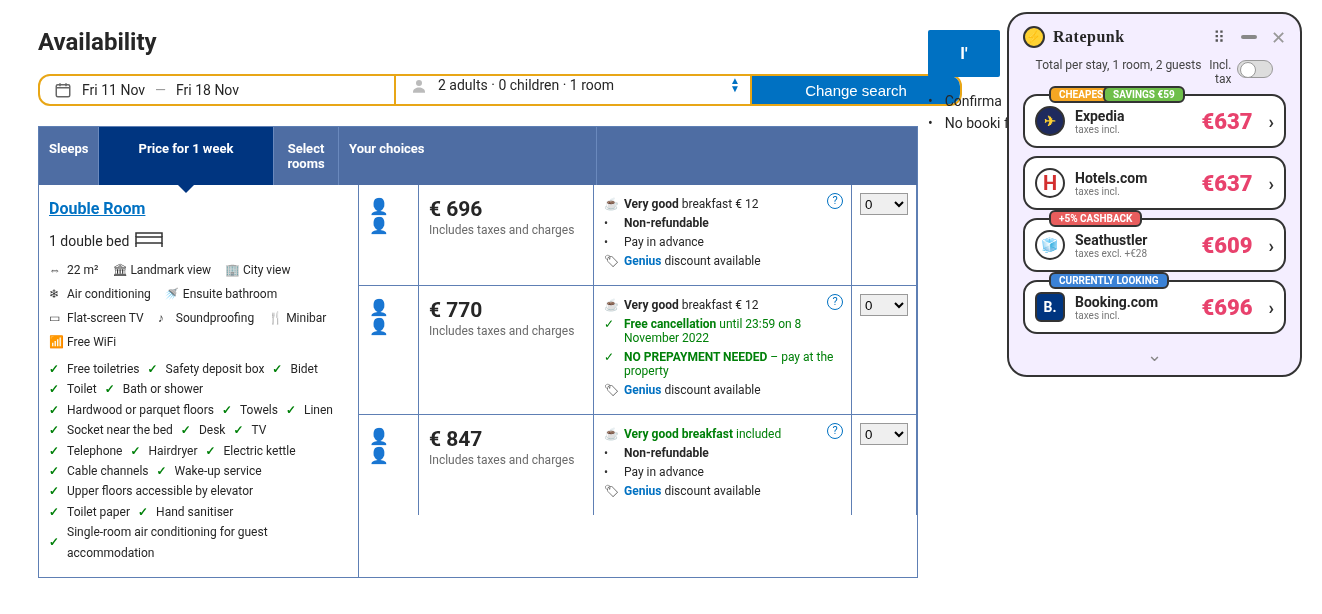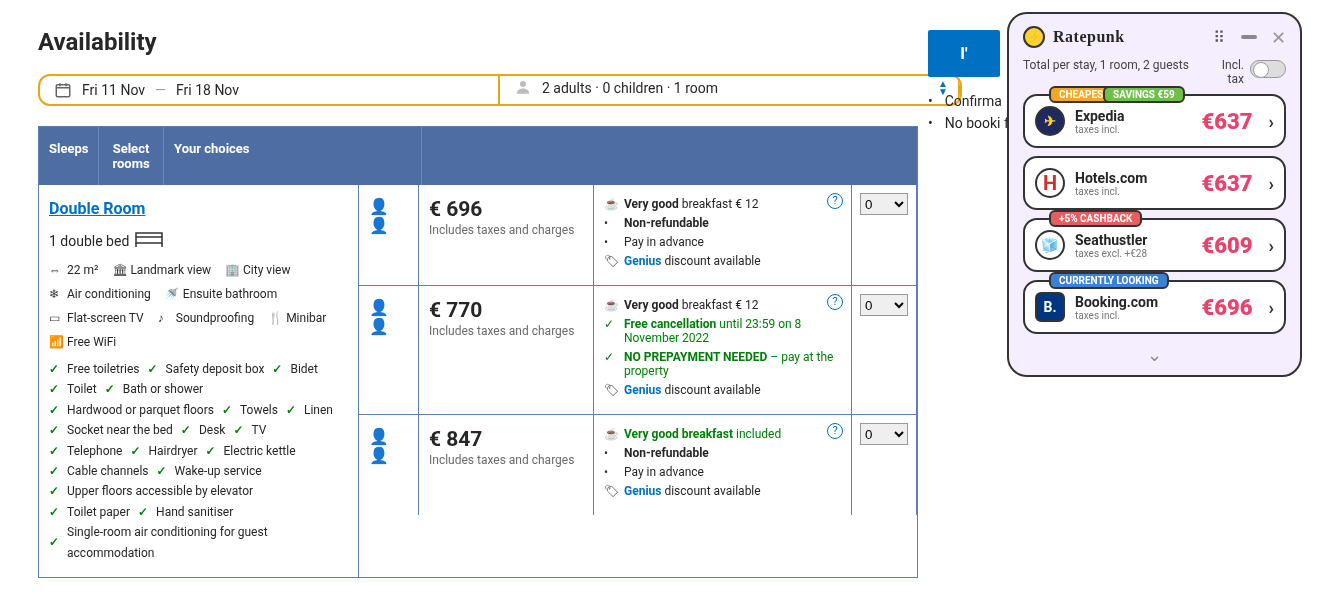--- a/index.html
+++ b/index.html
@@ -1,21 +1,21 @@
 <!DOCTYPE html>
 <html><head>
 <meta charset="utf-8">
 <style>
 *{box-sizing:border-box;margin:0;padding:0}
 body{font-family:-apple-system,BlinkMacSystemFont,"Segoe UI",Roboto,sans-serif;font-size:14px;color:#262626;background:#fff;width:1322px;height:614px;overflow:hidden;position:relative}
 .main{padding:0 38px;width:1000px}
 .availability-title{font-size:24px;font-weight:700;margin:28px 0 18px}
 .search-bar{display:flex;border:2px solid #e8a616;border-radius:12px;overflow:hidden;height:32px}
 .sb-dates{flex:1;display:flex;align-items:center;padding:0 14px;gap:10px;border-right:2px solid #e8a616}
-.sb-guests{flex:1;display:flex;align-items:flex-end;padding:8px 14px;gap:10px;border-right:2px solid #e8a616;position:relative}
+.sb-guests{flex:1;display:flex;align-items:flex-start;padding:1px 14px;gap:10px;border-right:2px solid #e8a616;position:relative}
 .sb-change{width:208px;background:#0071c2;color:#fff;border:none;font-size:15px;font-weight:500;cursor:pointer}
 .cal-icon,.person-icon{display:inline-flex;width:18px;height:18px;color:#666}
 .sb-sep{color:#999}
 .updown{position:absolute;right:10px;color:#0071c2;font-size:10px;line-height:8px}
 .table{border:1px solid #5e7fb4;margin-top:20px;width:880px}
 .thead{display:flex;background:#4e6da3;color:#fff}
 .th{padding:14px 10px;font-weight:700;font-size:13px;border-right:1px solid #6a89bd}
 .th-room{width:320px}
 .th-sleeps{width:60px;text-align:center}
 .th-price{width:175px;text-align:center;background:#003580;position:relative}
@@ -60,21 +60,21 @@
 .widget{position:absolute;right:20px;top:12px;width:295px;background:#f4eeff;border:2px solid #333;border-radius:20px;padding:12px 14px 8px}
 .w-head{display:flex;align-items:center;gap:8px;margin-bottom:10px}
 .w-logo{width:22px;height:22px;background:#ffd233;border:2px solid #333;border-radius:50%;display:flex;align-items:center;justify-content:center;font-size:12px}
 .w-brand{font-weight:900;font-size:16px;letter-spacing:.5px;font-family:Georgia,serif}
 .w-head-r{margin-left:auto;display:flex;gap:14px;align-items:center;color:#555}
 .w-dots{font-size:16px;letter-spacing:2px}
 .w-min{width:16px;height:4px;background:#888;border-radius:2px}
 .w-x{font-size:18px;color:#999;cursor:pointer}
 .w-title{font-weight:900;font-size:22px;font-family:Georgia,serif;margin-bottom:8px}
 .w-title .cheap{color:#3fb8e8}
-.w-sub{display:flex;justify-content:space-between;font-size:12px;color:#444;margin-bottom:8px;align-items:flex-start}
+.w-sub{display:flex;justify-content:center;font-size:12px;color:#444;margin-bottom:8px;align-items:flex-start}
 .toggle{width:36px;height:18px;background:#ddd;border:1px solid #999;border-radius:10px;position:relative;margin-top:2px}
 .toggle::after{content:"";position:absolute;left:2px;top:1px;width:14px;height:14px;background:#fff;border:1px solid #999;border-radius:50%}
 .offer{border:2px solid #333;border-radius:14px;background:#fff;padding:10px 10px;margin-bottom:8px;position:relative;display:flex;align-items:center;gap:10px}
 .badge{position:absolute;top:-10px;left:24px;padding:1px 8px;font-size:10px;font-weight:700;border-radius:6px;border:2px solid #333;color:#fff}
 .badge.cheap{background:#f5a623}
 .badge.save{background:#6fbf4a;left:78px}
 .badge.cash{background:#e85d5d}
 .badge.look{background:#3b82d6}
 .o-icon{width:30px;height:30px;border-radius:50%;border:2px solid #333;display:flex;align-items:center;justify-content:center;font-size:14px;font-weight:700;flex-shrink:0}
 .o-icon.exp{background:#1e2a5e;color:#ffd233}
@@ -110,25 +110,27 @@
     <div class="sb-guests">
       <span class="person-icon">
         <svg viewBox="0 0 24 24" fill="#bbb">
             <circle cx="12" cy="8" r="4"></circle>
             <path d="M4 20c0-4 4-6 8-6s8 2 8 6v1H4z"></path>
           </svg>
       </span>
       <span>2 adults · 0 children · 1 room</span>
       <span class="updown">▲<br>▼</span>
     </div>
+    <button class="sb-change">Change search</button>
   </div>
 
   <div class="table">
     <div class="thead">
       <div class="th th-sleeps">Sleeps</div>
+      <div class="th th-price">Price for 1 week</div>
       <div class="th th-select">Select rooms</div>
       <div class="th th-choices">Your choices</div>
     </div>
 
     <div class="tbody">
       <div class="room-col">
         <a class="room-link">Double Room</a>
         <div class="bed-line">
           <span>1 double bed</span>
           <span class="bed-icon">

